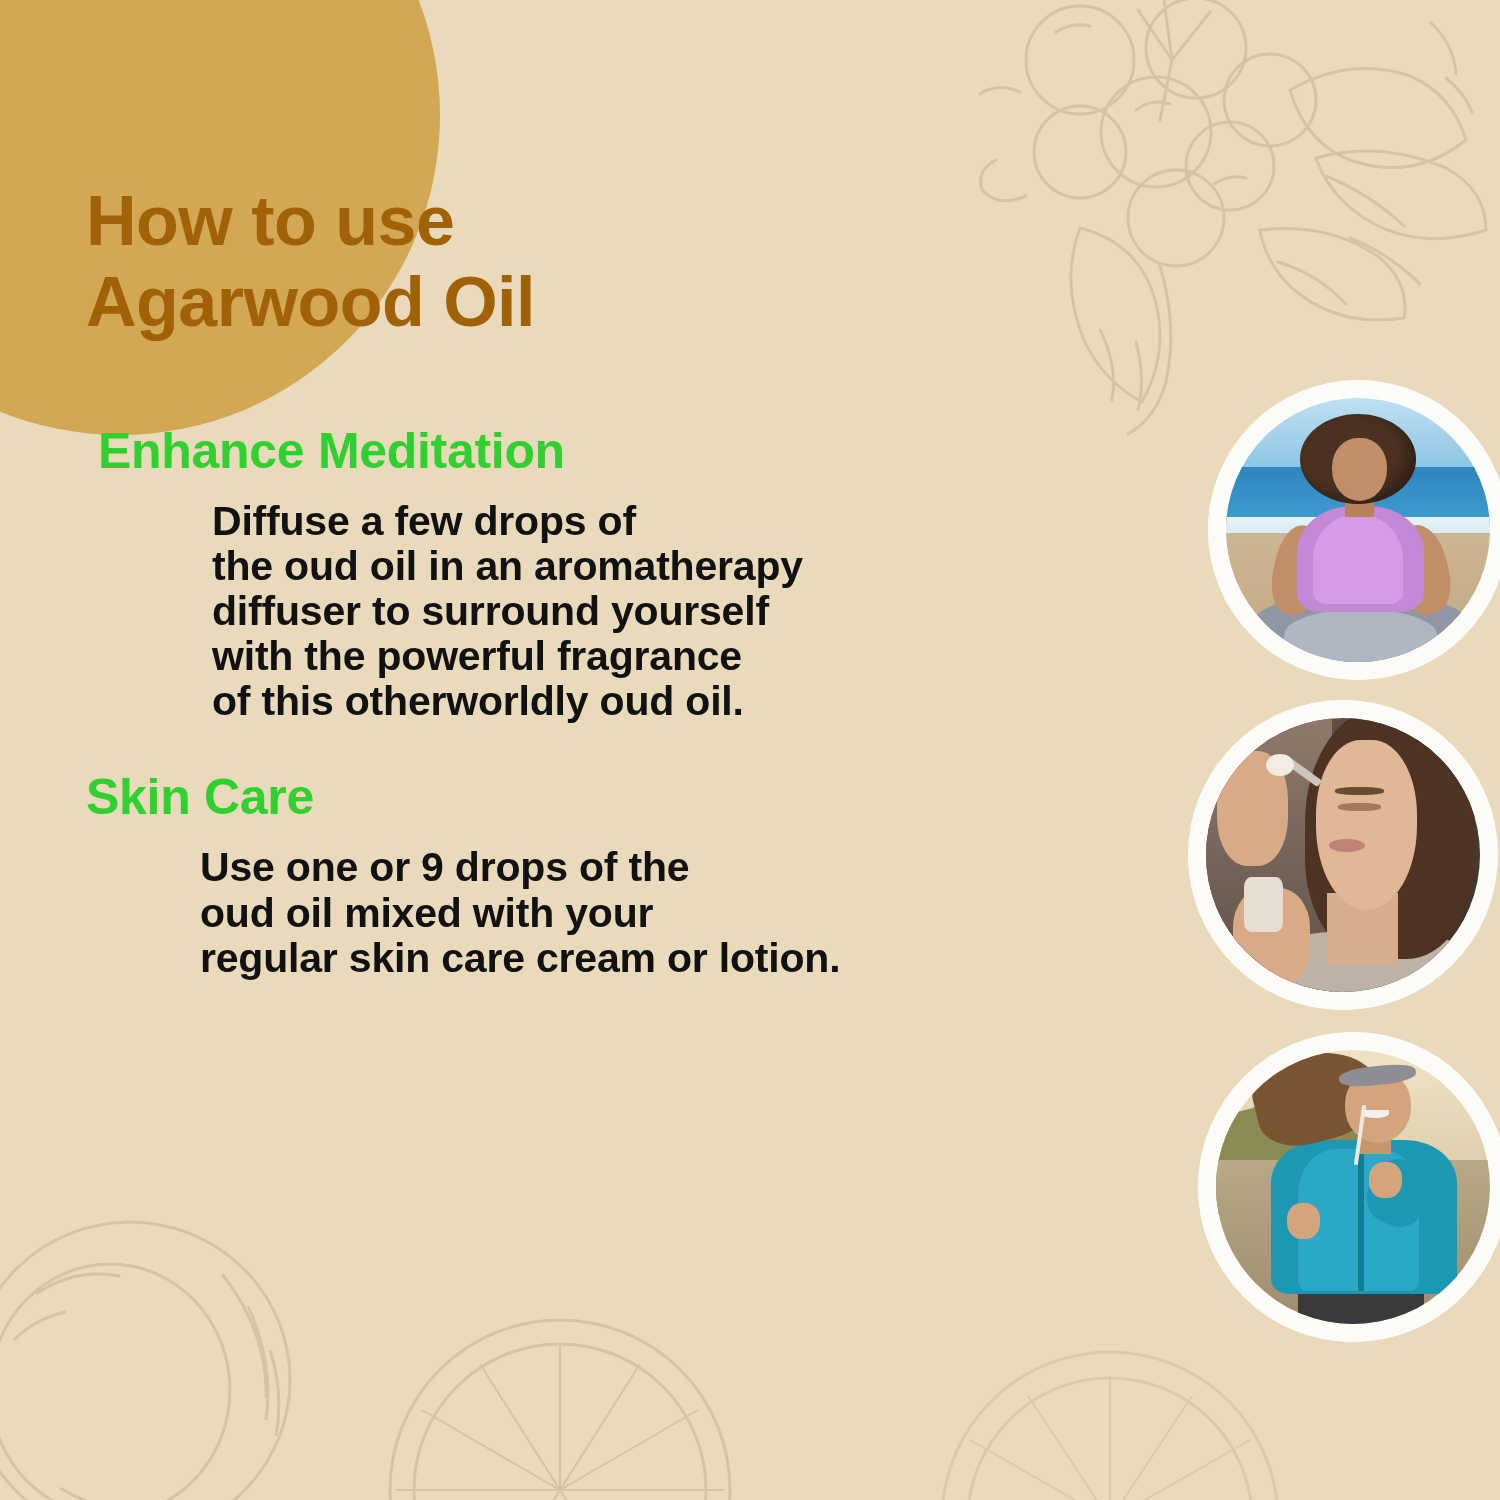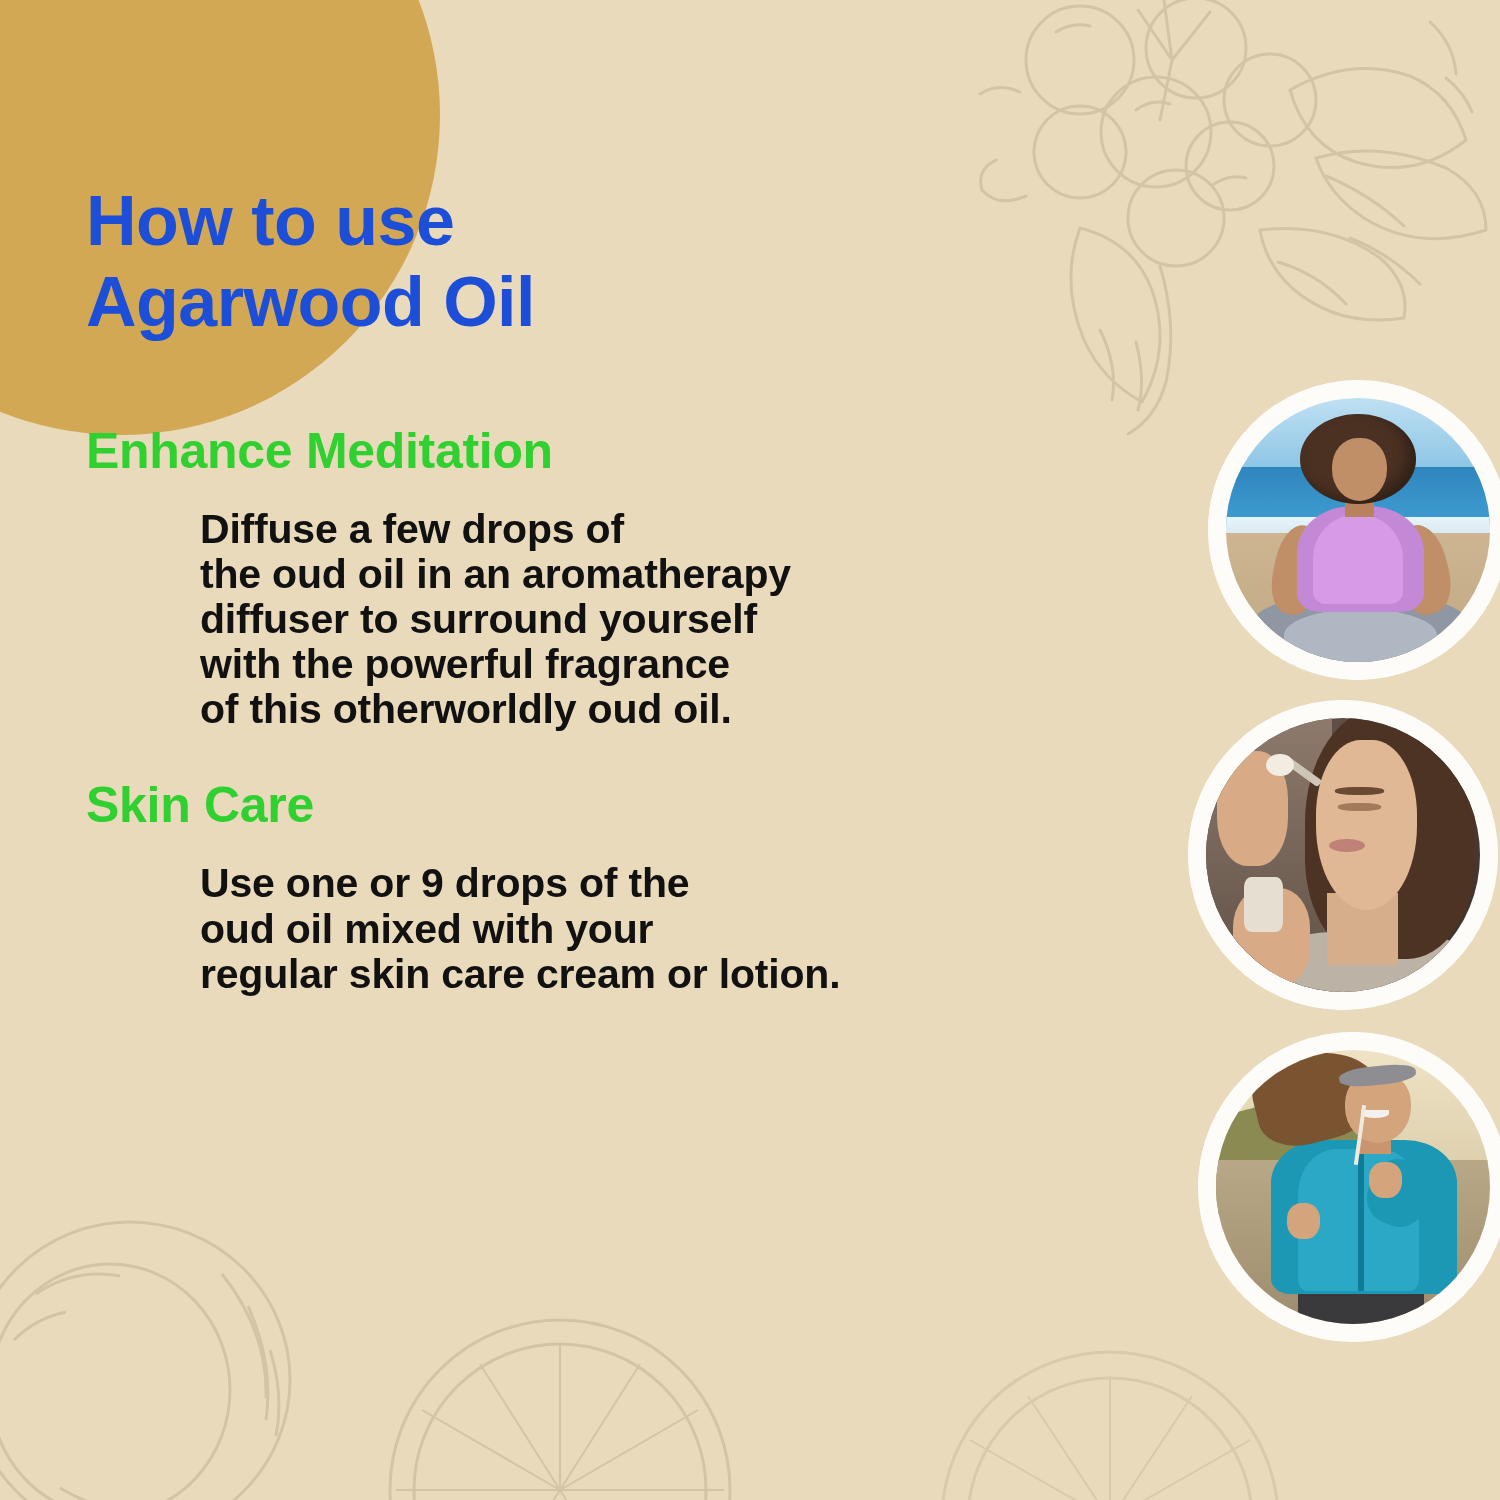--- a/index.html
+++ b/index.html
@@ -67,21 +67,21 @@
 
   
   .title {
     position: absolute;
     left: 86px;
     top: 134px;
     width: 720px;
     font-size: 70px;
     line-height: 1.16;
     font-weight: bold;
-    color: #1d4ed8;
+    color: #a16207;
     letter-spacing: -0.5px;
     white-space: pre-line;
   }
 
   
   .sections {
     position: absolute;
     left: 0;
     top: 424px;
     width: 1160px;
@@ -92,29 +92,29 @@
   .section-heading {
     color: #2fd02f;
     font-size: 50px;
     font-weight: bold;
     line-height: 1.1;
     margin-left: 86px;
     letter-spacing: -0.3px;
   }
   .section-body {
     margin-left: 200px;
-    margin-top: 28px;
+    margin-top: 20px;
     font-size: 41px;
     font-weight: bold;
     line-height: 1.10;
     color: #111111;
     white-space: pre-line;
     letter-spacing: -0.2px;
   }
-  .sec-0 { margin-top: 0px; }
+  .sec-0 { margin-top: 0px; padding-left: 12px; }
   .sec-1 { margin-top: 46px; }
   .sec-2 { margin-top: 44px; }
 
   
   .photo {
     position: absolute;
     border-radius: 50%;
     background: #ffffff;
     box-shadow: 0 0 0 0 #fff;
     overflow: hidden;

